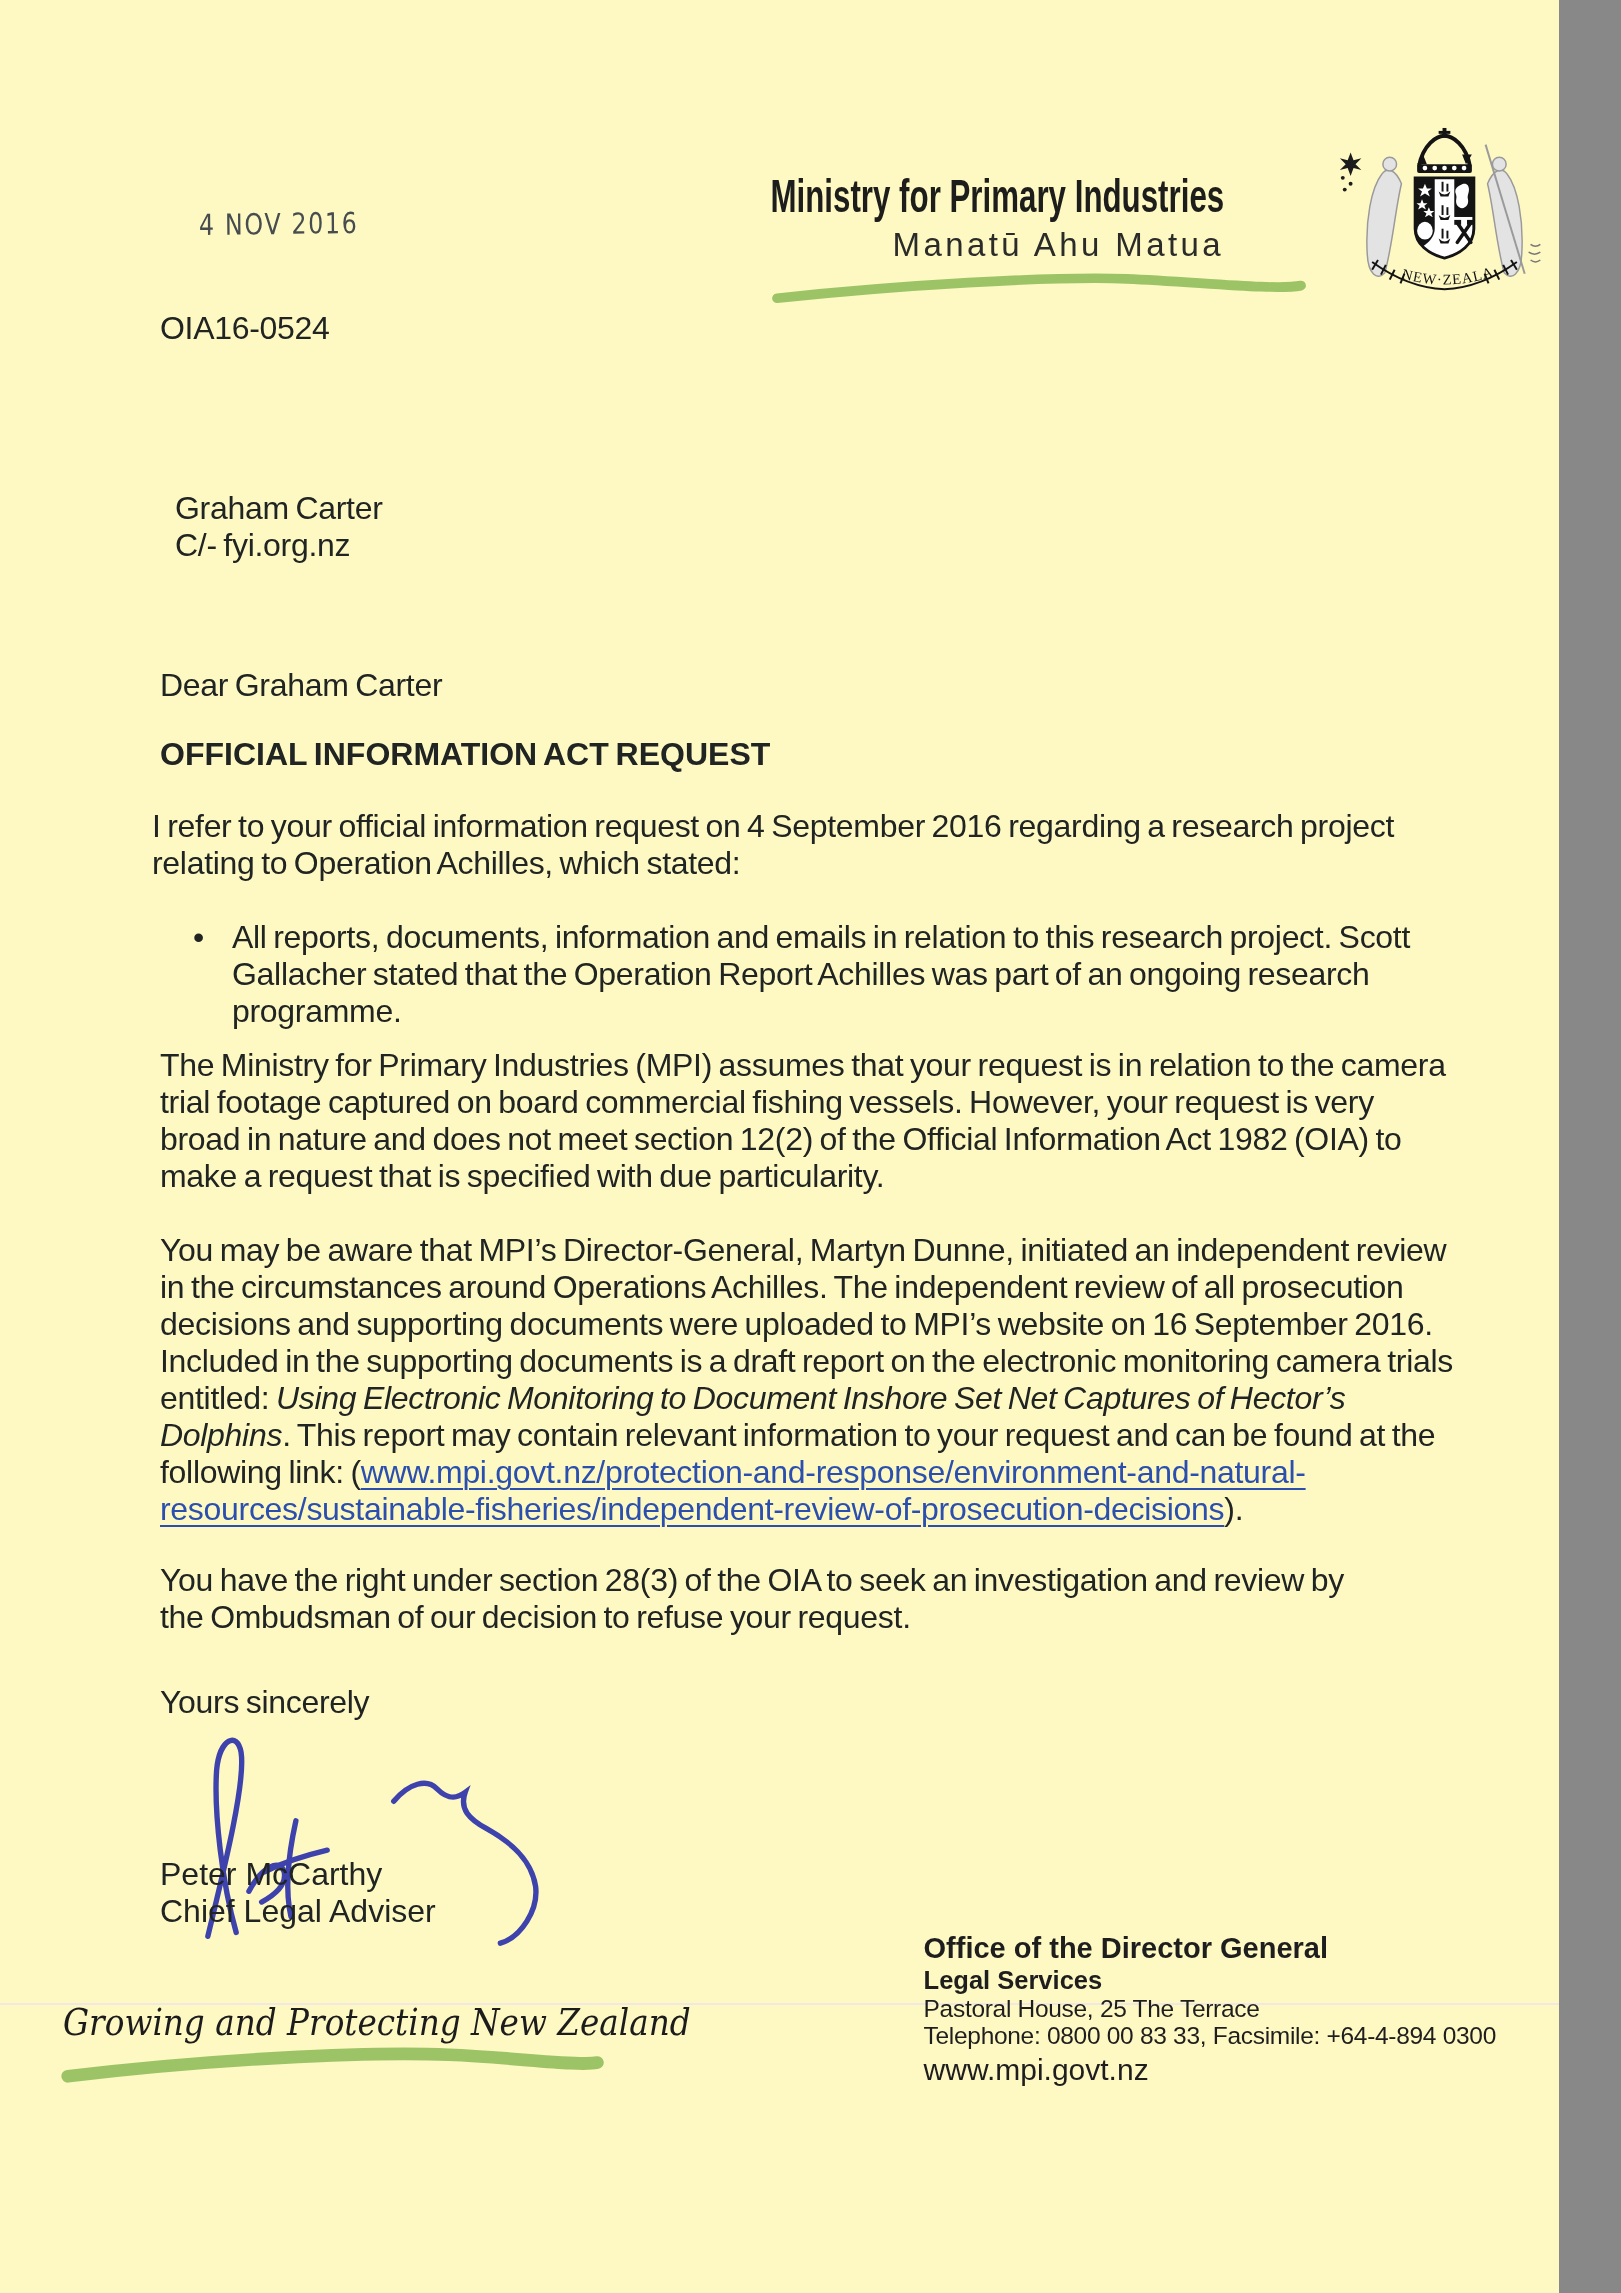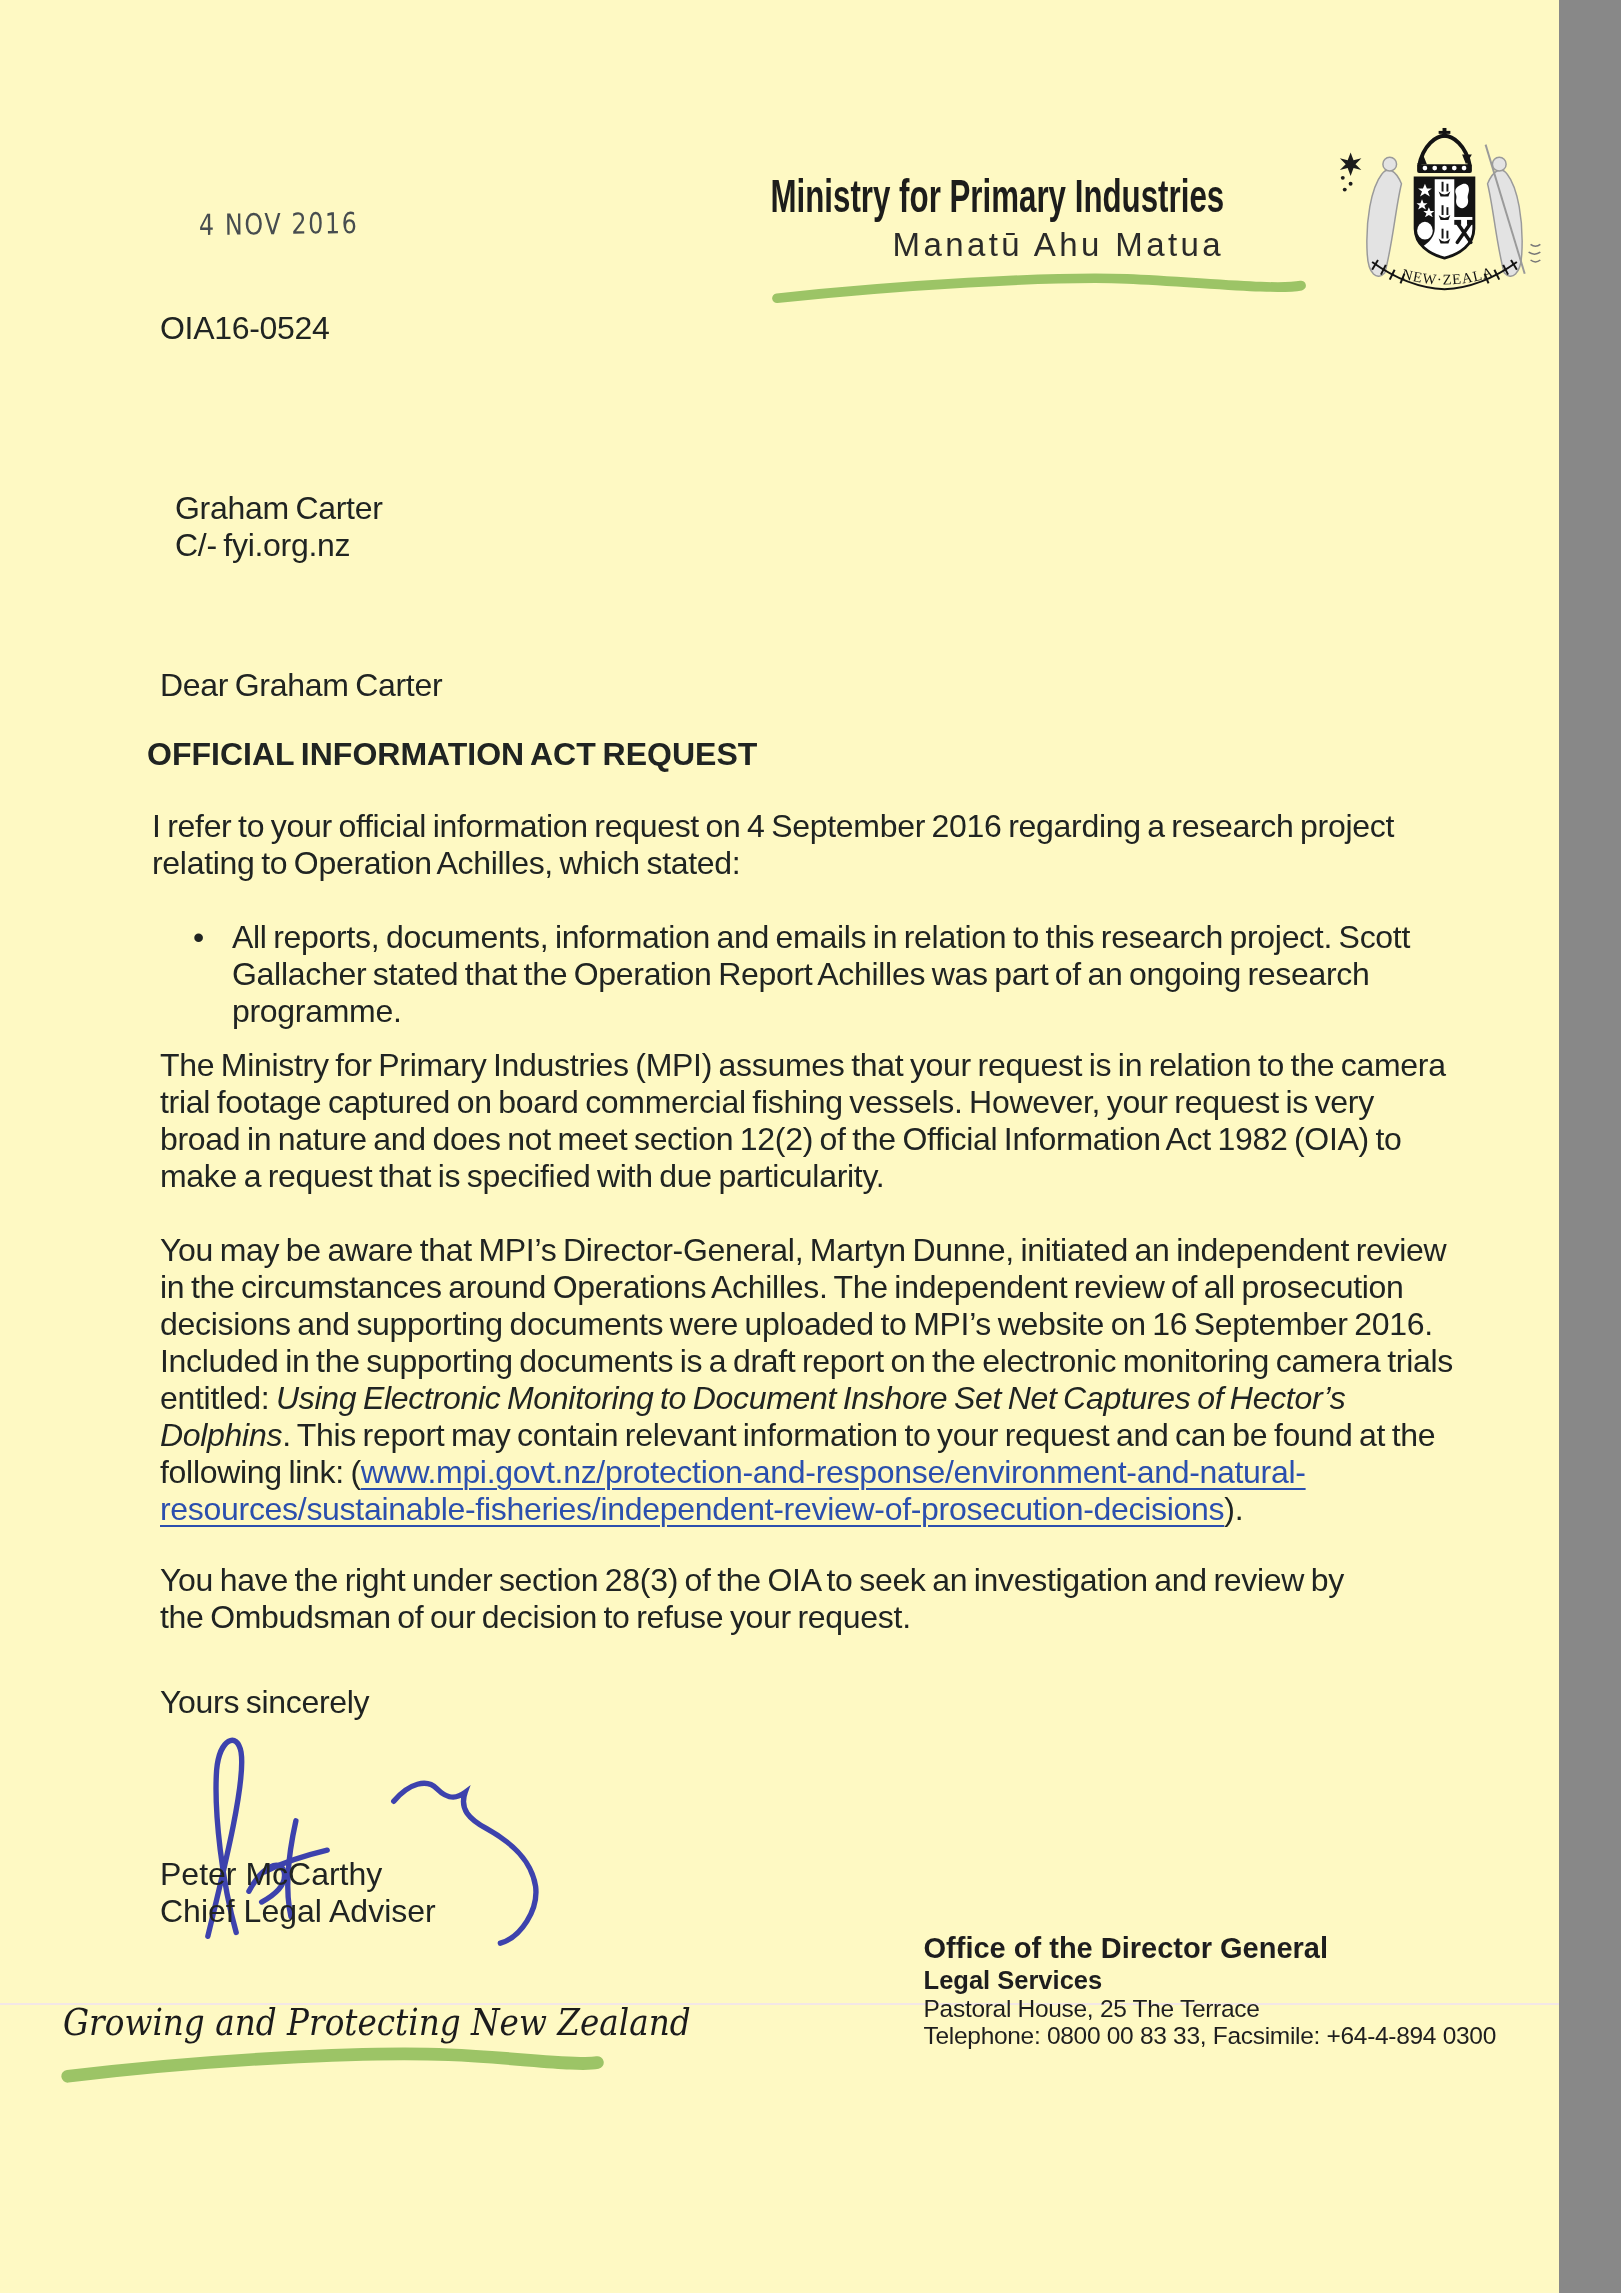--- a/index.html
+++ b/index.html
@@ -29,21 +29,21 @@
   .header-swoosh{position:absolute;left:767px;top:272px;}
   .coat-of-arms{position:absolute;left:1321px;top:127px;}
   .ref{position:absolute;left:160px;top:310px;font-size:32px;}
   
   .bodytext{
     font-size:32px;line-height:37px;letter-spacing:-0.3px;word-spacing:-2px;
     white-space:pre-line;
   }
   .recipient{position:absolute;left:175px;top:490px;}
   .salutation{position:absolute;left:160px;top:667px;}
-  .subject{position:absolute;left:147px;top:736px;font-weight:bold;letter-spacing:0;}
+  .subject{position:absolute;left:160px;top:736px;font-weight:bold;letter-spacing:0;}
   .p1{position:absolute;left:152px;top:808px;width:1304px;}
   .bullet-row{position:absolute;left:193px;top:919px;display:flex;width:1274px;}
   .bullet-glyph{font-size:32px;line-height:37px;flex:0 0 39px;}
   .p2{position:absolute;left:160px;top:1047px;width:1313px;}
   .p3{position:absolute;left:160px;top:1232px;width:1318px;}
   .p4{position:absolute;left:160px;top:1562px;width:1304px;}
   .closing{position:absolute;left:160px;top:1684px;}
   .italic{font-style:italic;}
   a.doc-link{color:#2b4fae;text-decoration:underline;text-decoration-thickness:2px;text-underline-offset:4.9px;margin-top:12px;}
   .signature-svg{position:absolute;left:147px;top:1723px;}
@@ -219,20 +219,21 @@
     <div>Chief Legal Adviser</div>
   </div>
 
   <div class="scan-line"></div>
 
   <div class="footer-block">
     <div class="footer-office">Office of the Director General</div>
     <div class="footer-unit">Legal Services</div>
     <div class="footer-line">Pastoral House, 25 The Terrace</div>
     <div class="footer-line">Telephone: 0800 00 83 33, Facsimile: +64-4-894 0300</div>
+    <div class="footer-web">www.mpi.govt.nz</div>
   </div>
 
   <div class="slogan">Growing and Protecting New Zealand</div>
   <svg class="slogan-swoosh" width="555" height="43" viewBox="0 0 566 44">
     <path d="M10,32 C150,15 320,6 400,10 C470,13 532,22 552,18" fill="none" stroke="#9cc466" stroke-width="13" stroke-linecap="round"></path>
   </svg>
 
 </div>
 
 

